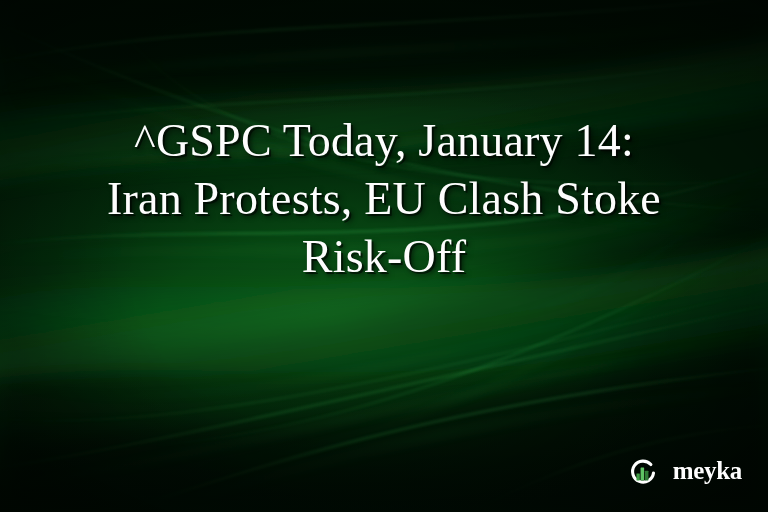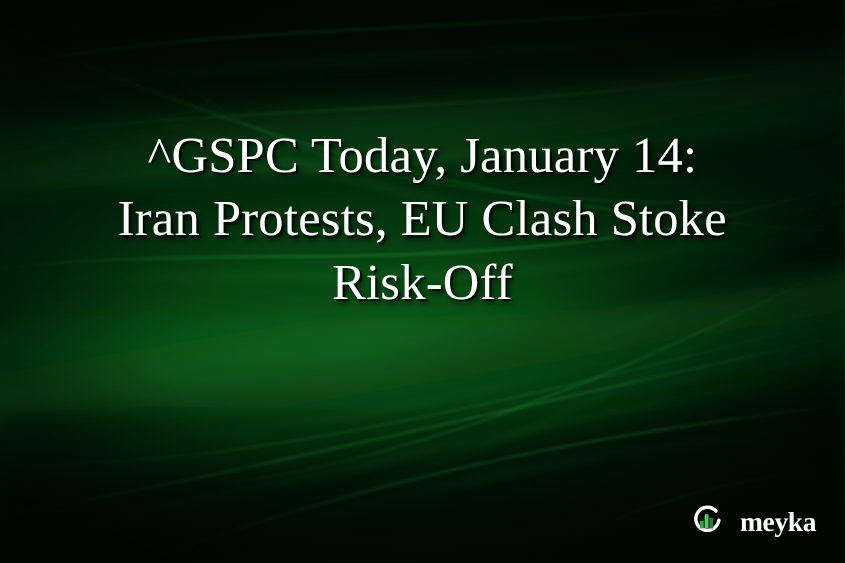--- a/index.html
+++ b/index.html
@@ -56,21 +56,21 @@
       3px 3px 5px rgba(0,0,0,0.65);
     white-space: pre-line;
   }
 
   
   .logo {
     position: absolute;
     right: 26px;
     bottom: 24px;
     display: flex;
-    align-items: flex-end;
+    align-items: flex-start;
     gap: 15px;
   }
   .logo-mark { width: 30px; height: 30px; display: block; }
   .logo-text {
     font-size: 25px;
     font-weight: 700;
     color: #ffffff;
     letter-spacing: -0.3px;
     line-height: 1;
   }

